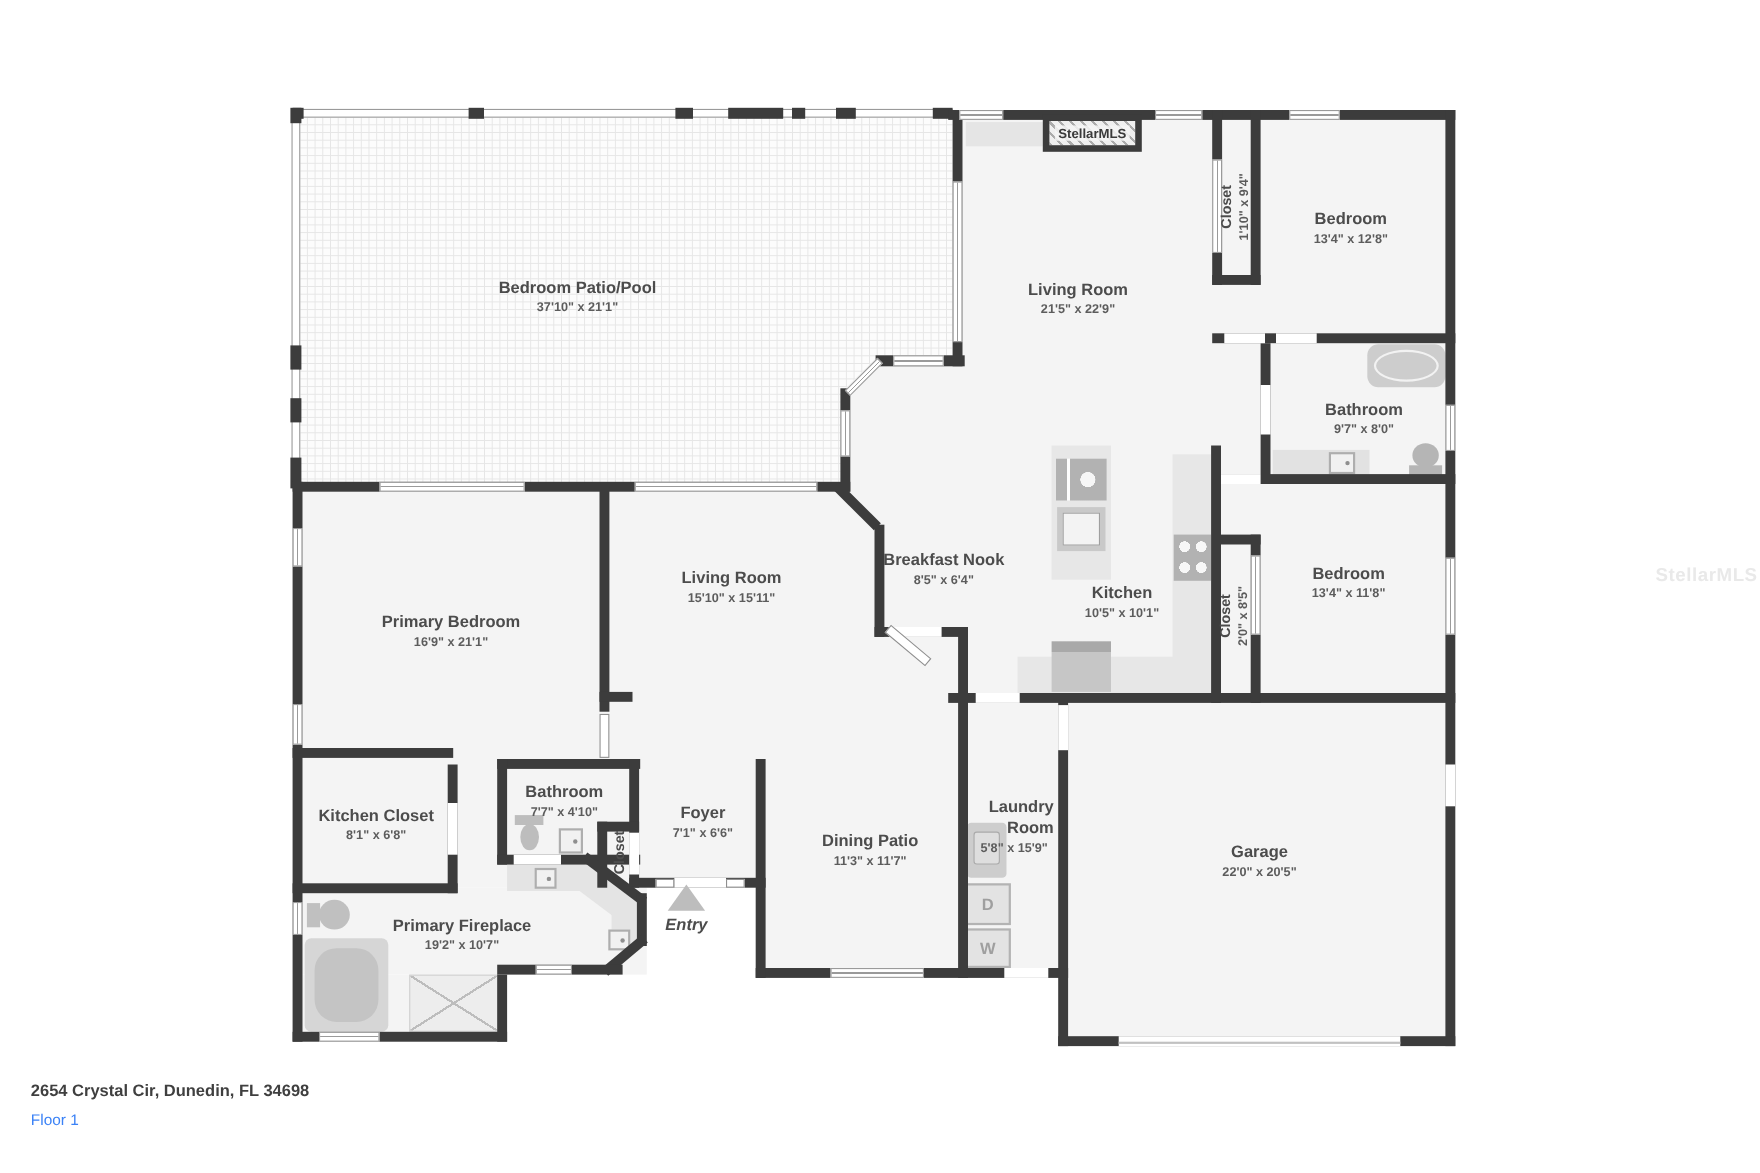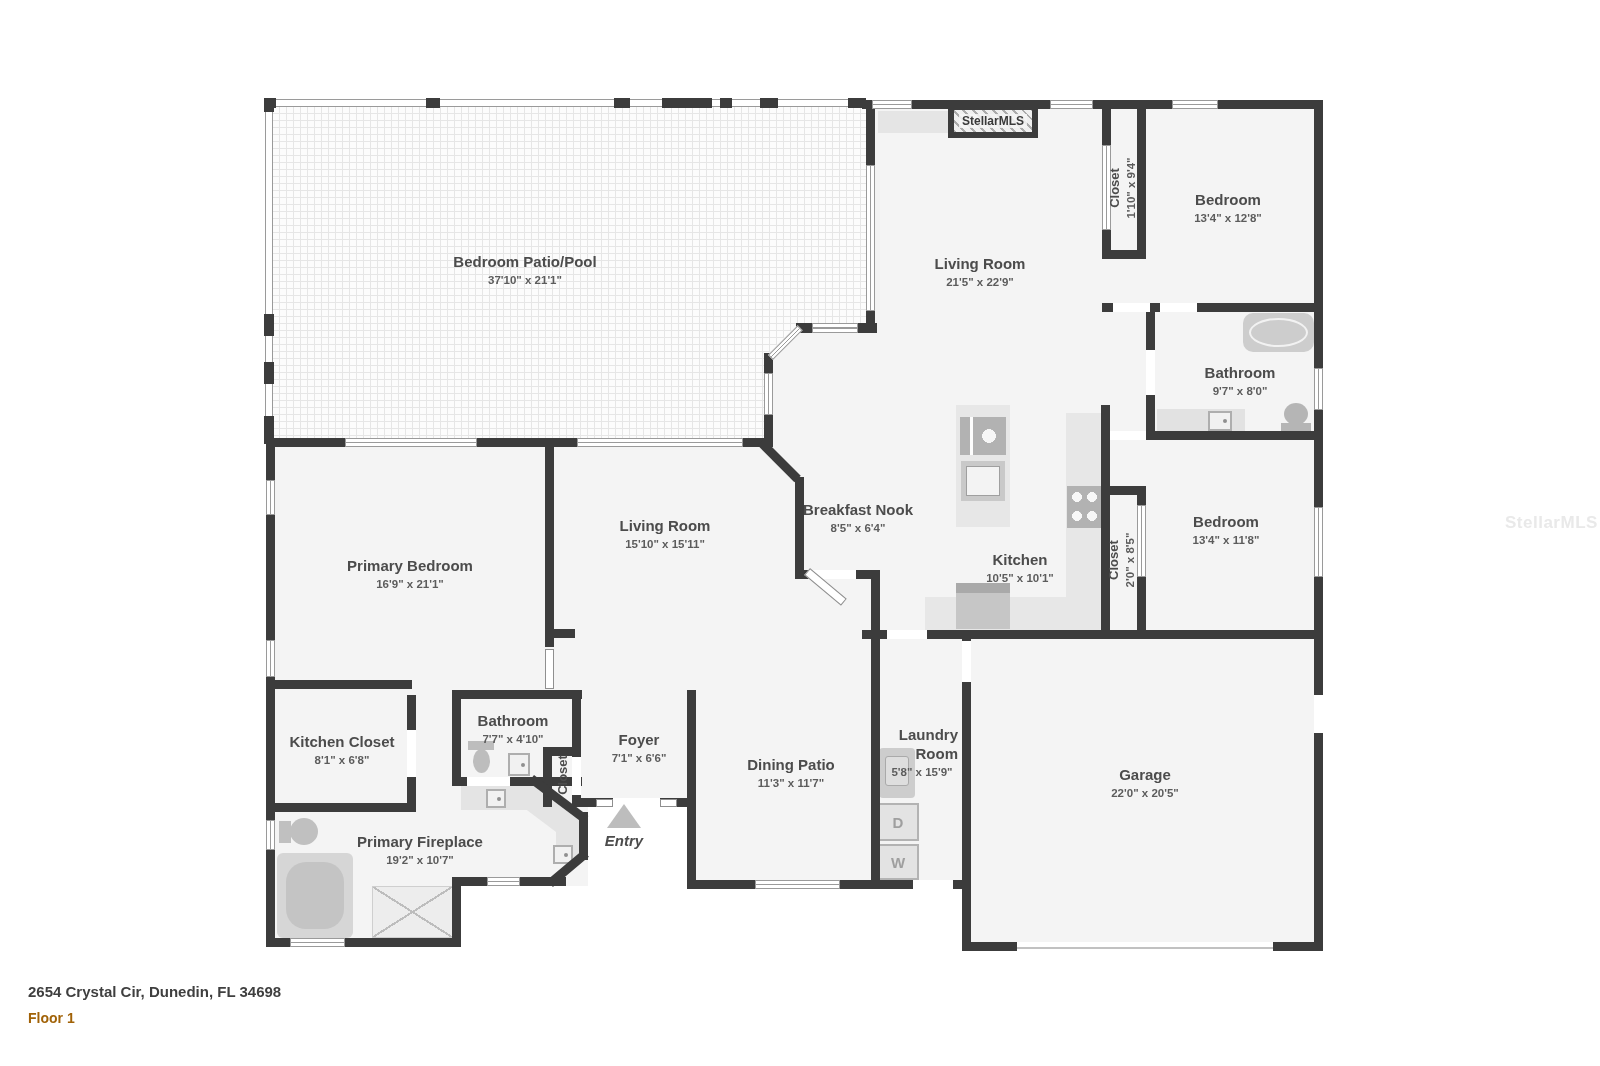--- a/index.html
+++ b/index.html
@@ -40,21 +40,21 @@
   .lbl.rot{transform:translate(-50%,-50%) rotate(-90deg);}
   .lbl.wrap .nm{white-space:normal;width:72px;margin:0 auto;text-align:right;}
   .entry-tri{position:absolute;width:0;height:0;border-left:17px solid transparent;border-right:17px solid transparent;border-bottom:24px solid #bdbdbd;}
   .entry-lbl{position:absolute;transform:translateX(-50%);font-weight:bold;font-size:15px;color:#4c4c4c;white-space:nowrap;}
   .appl{position:absolute;background:#e3e3e3;border:2px solid #b3b3b3;box-sizing:border-box;
     display:flex;align-items:center;justify-content:center;font-weight:bold;font-size:15px;color:#9f9f9f;}
   .sinksq{position:absolute;background:#f1f1f1;border:2px solid #aeaeae;box-sizing:border-box;}
   .sinksq i{position:absolute;right:3px;top:50%;width:4px;height:4px;margin-top:-2px;background:#8f8f8f;border-radius:50%;}
   
   .addr{position:absolute;font-weight:bold;font-size:15px;color:#3f3f3f;white-space:nowrap;}
-  .floor{position:absolute;font-weight:bold;font-size:14px;color:#a16207;white-space:nowrap;}
+  .floor{position:absolute;font-weight:normal;font-size:14px;color:#3b82f6;white-space:nowrap;}
   .disc{position:absolute;transform:translateX(-50%);font-weight:bold;font-size:12px;color:#474747;white-space:nowrap;}
   .wm{position:absolute;font-weight:bold;font-size:17px;color:#e9e9e9;letter-spacing:.5px;white-space:nowrap;}
 </style>
 </head>
 <body>
 
 <div id="stage">
 
   <div class="fill" style="left:862px;top:100px;width:461px;height:530px;"></div>
   <div class="fill" style="left:266px;top:443px;width:614px;height:247px;"></div>
@@ -248,21 +248,21 @@
     <span class="dims">9'7" x 8'0"</span>
   </div>
   <div class="lbl" style="left:1226px;top:530px;">
     <span class="nm">Bedroom</span>
     <span class="dims">13'4" x 11'8"</span>
   </div>
   <div class="lbl rot small" style="left:1122px;top:560px;">
     <span class="nm">Closet</span>
     <span class="dims">2'0" x 8'5"</span>
   </div>
-  <div class="lbl" style="left:1020px;top:548px;margin-top:20px;">
+  <div class="lbl" style="left:1020px;top:548px;">
     <span class="nm">Kitchen</span>
     <span class="dims">10'5" x 10'1"</span>
   </div>
   <div class="lbl" style="left:858px;top:518px;">
     <span class="nm">Breakfast Nook</span>
     <span class="dims">8'5" x 6'4"</span>
   </div>
   <div class="lbl" style="left:665px;top:534px;">
     <span class="nm">Living Room</span>
     <span class="dims">15'10" x 15'11"</span>

